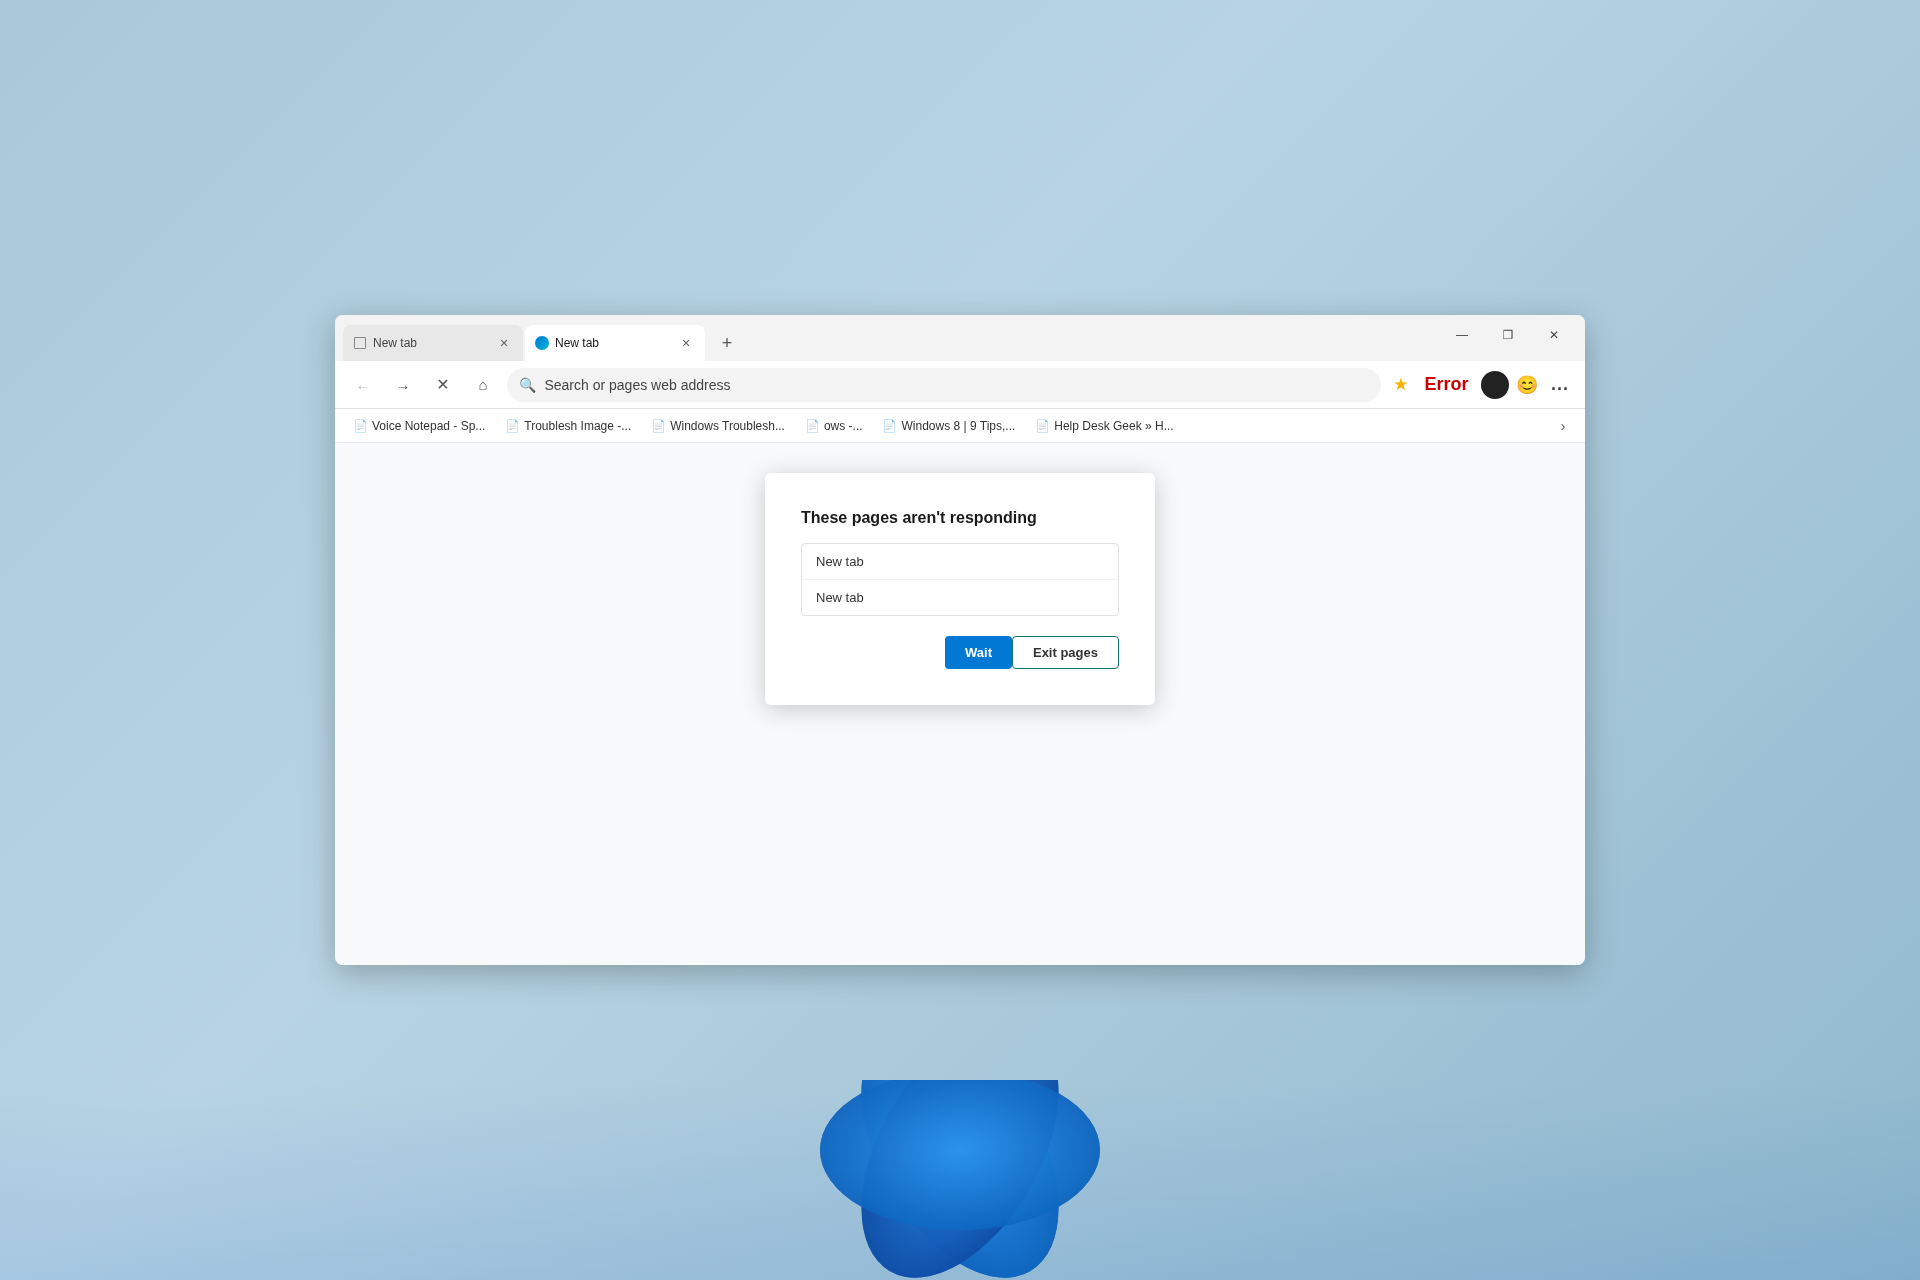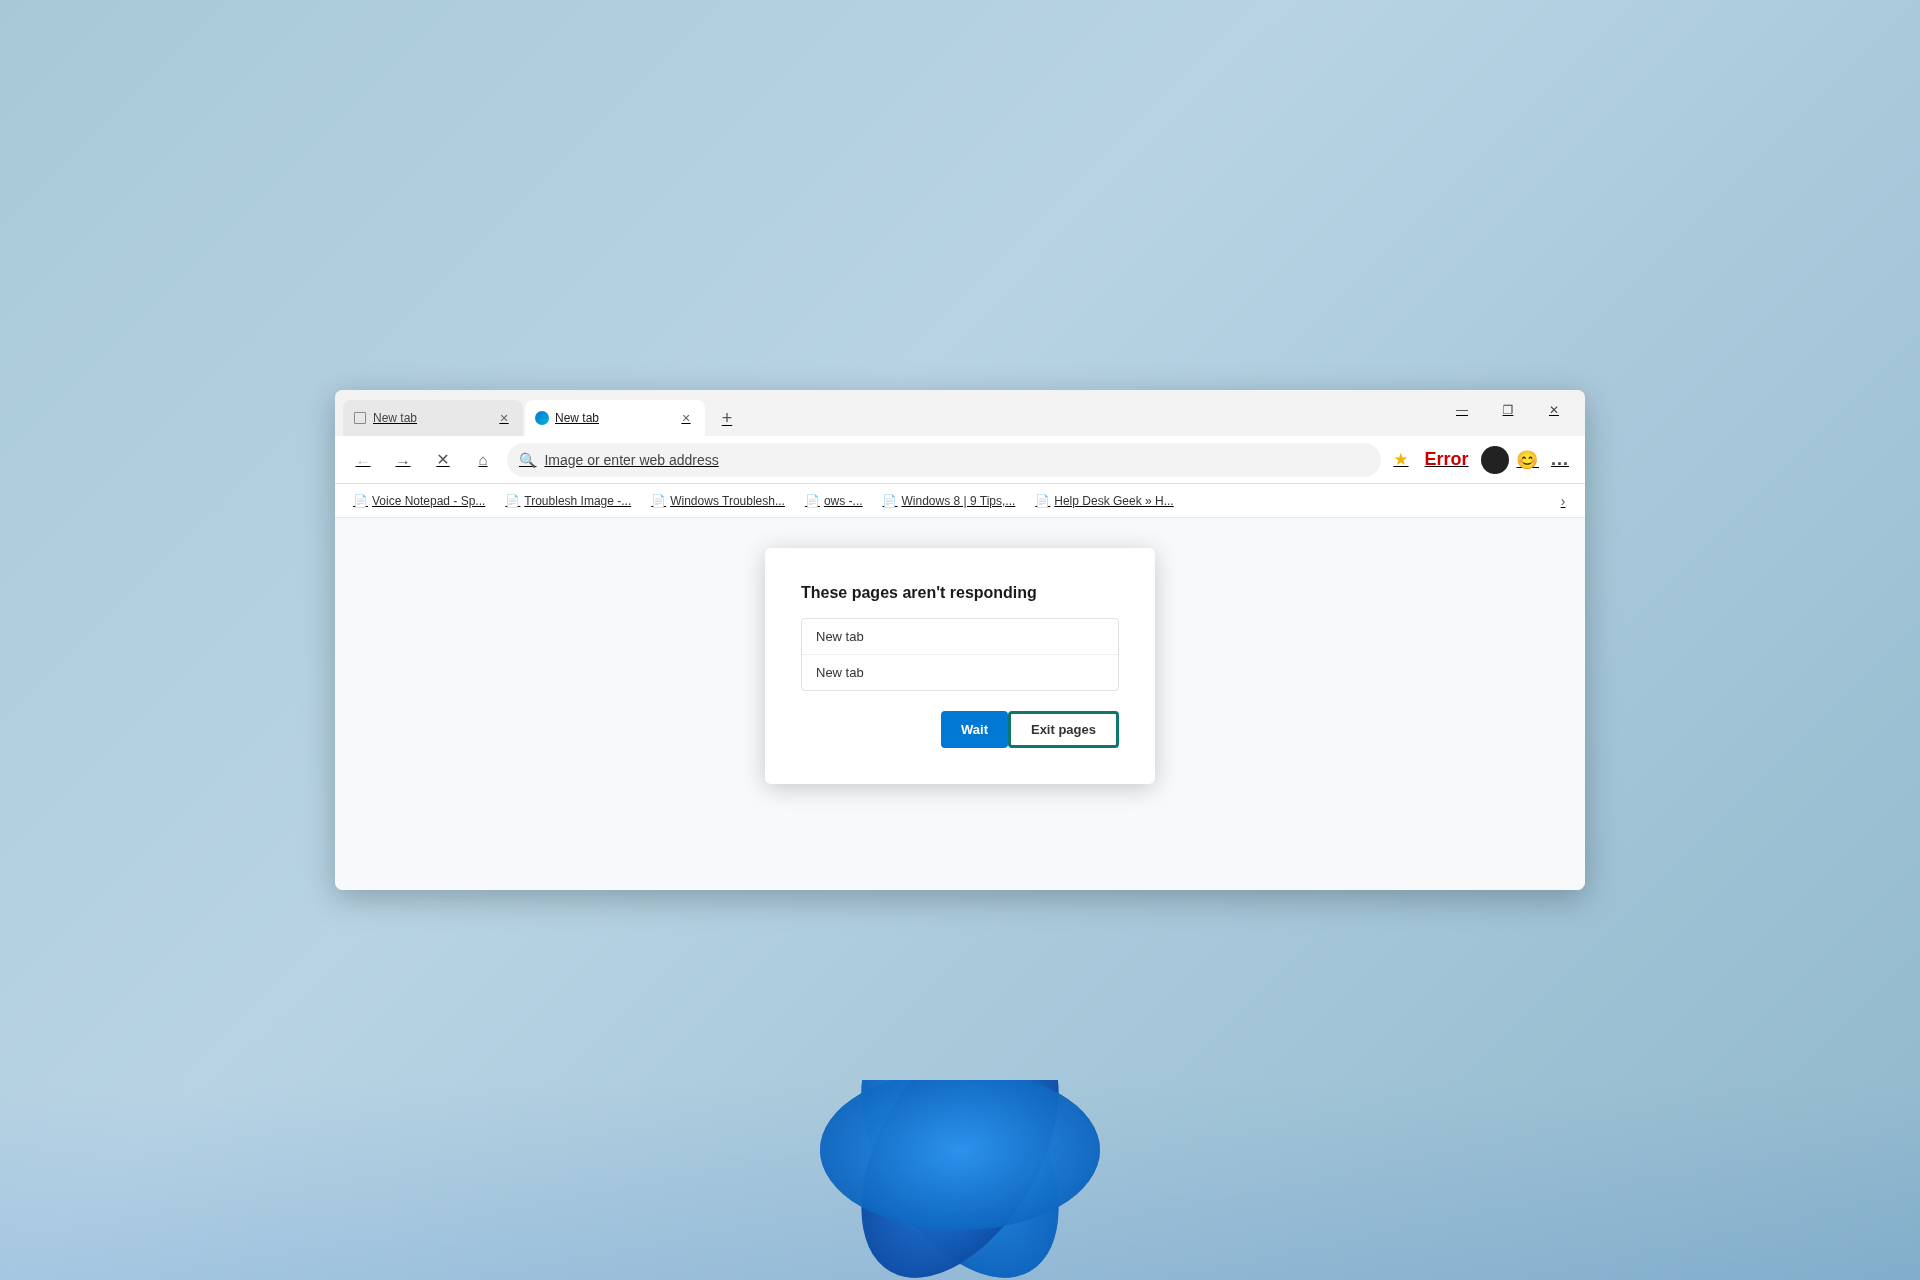--- a/index.html
+++ b/index.html
@@ -10,29 +10,28 @@
       font-family: 'Segoe UI', Arial, sans-serif;
       overflow: hidden;
       display: flex;
       align-items: center;
       justify-content: center;
     }
 
     
     .browser-window {
       width: 1250px;
-      height: 500px;
+      height: 650px;
       background: #f3f3f3;
       border-radius: 8px;
       box-shadow: 0 8px 32px rgba(0,0,0,0.25);
       display: flex;
       flex-direction: column;
       position: relative;
       overflow: hidden;
-      text-decoration: underline;
     }
 
     
     .title-bar {
       background: #f3f3f3;
       height: 46px;
       display: flex;
       align-items: flex-end;
       padding: 0 8px;
       position: relative;
@@ -361,21 +360,21 @@
       border-radius: 4px;
       padding: 8px 20px;
       font-size: 13px;
       font-weight: 600;
       cursor: pointer;
     }
 
     .btn-exit {
       background: transparent;
       color: #333;
-      border: 3px solid #0f766e;
+      border: 1px solid #0f766e;
       border-radius: 4px;
       padding: 8px 20px;
       font-size: 13px;
       font-weight: 600;
       cursor: pointer;
     }
 
     
     .taskbar-area {
       position: absolute;
@@ -432,21 +431,21 @@
     </div>
   </div>
 
   <div class="nav-bar">
     <div class="nav-btn disabled">←</div>
     <div class="nav-btn">→</div>
     <div class="close-btn-nav">✕</div>
     <div class="nav-btn">⌂</div>
     <div class="address-bar">
       <span class="search-icon">🔍</span>
-      <span class="address-text">Image or enter web address</span>
+      <span class="address-text">Search or pages web address</span>
     </div>
     <div class="nav-right">
       <span class="star-icon">★</span>
       <span class="error-badge">Error</span>
       <div class="profile-icon"></div>
       <span class="emoji-icon">😊</span>
       <span class="more-icon">...</span>
     </div>
   </div>
 

